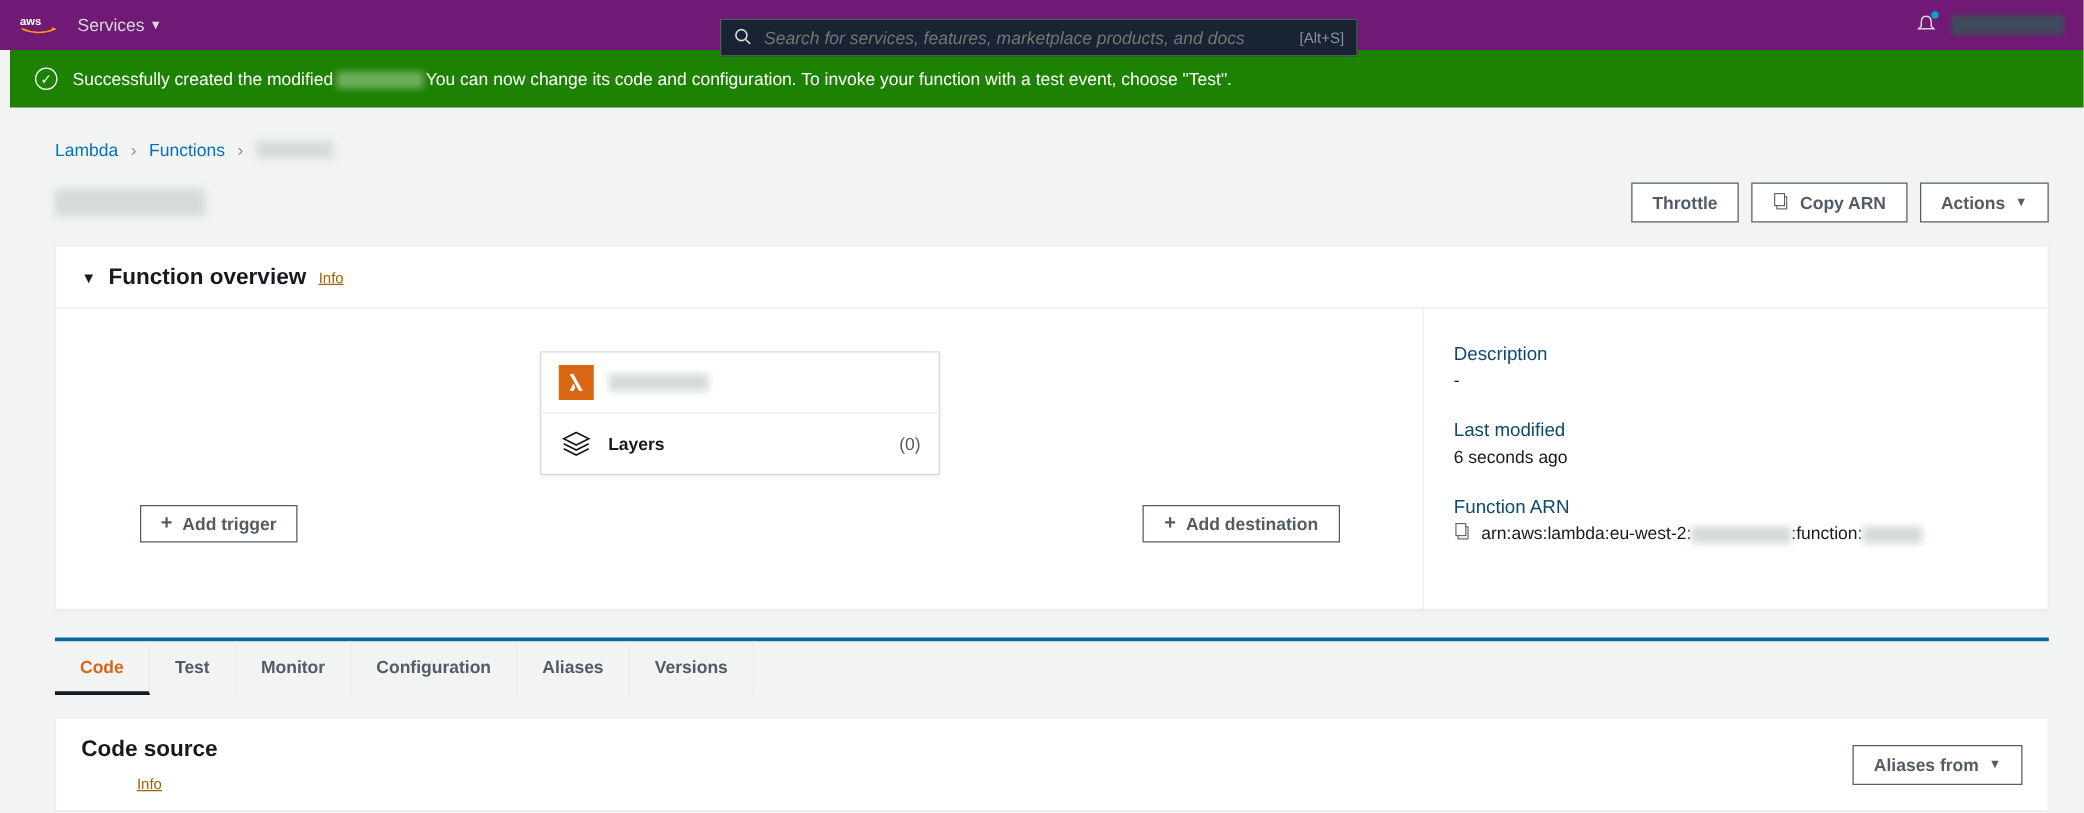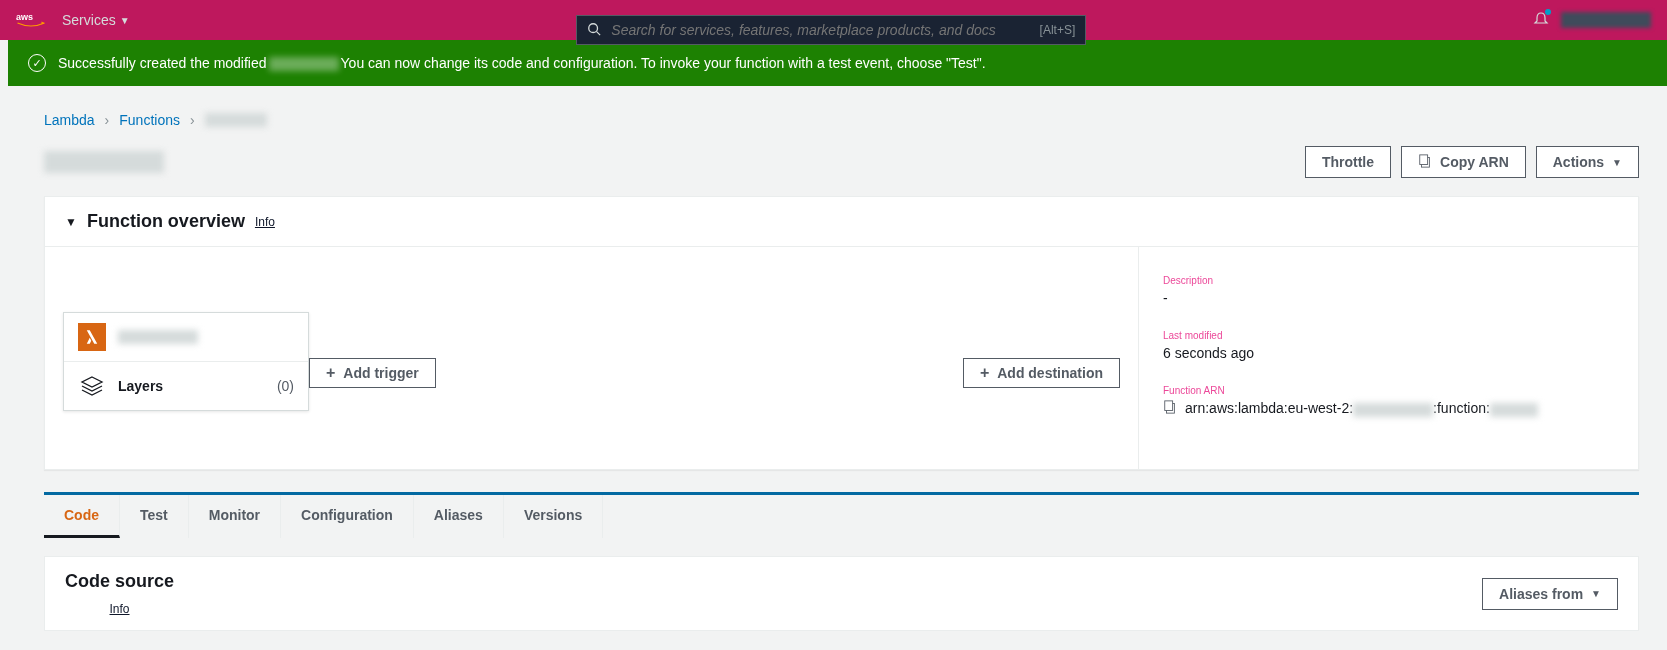--- a/index.html
+++ b/index.html
@@ -1,19 +1,19 @@
 <!DOCTYPE html>
 <html><head>
 <meta charset="utf-8">
 <style>
   * { box-sizing: border-box; margin: 0; padding: 0; font-family: "Amazon Ember", "Helvetica Neue", Arial, sans-serif; }
   body { background: #f2f3f3; color: #16191f; font-size: 14px; }
 
   
-  .topnav { height: 40px; background: #be185d; display: flex; align-items: center; padding: 0 16px; gap: 16px; }
+  .topnav { height: 40px; background: #701a75; display: flex; align-items: center; padding: 0 16px; gap: 16px; }
   .aws-logo { color: #fff; font-weight: bold; font-size: 16px; position: relative; width: 30px; height: 20px; }
   .aws-logo svg { width: 30px; height: 20px; }
   .svc-menu { color: #d5dbdb; font-size: 14px; display: flex; align-items: center; gap: 4px; cursor: pointer;}
   .svc-menu .tri { font-size: 10px; }
   .search-wrap { flex: 1; display: flex; justify-content: center; margin-top: 20px; }
   .search-box { width: 510px; height: 30px; background: #1a2333; border: 1px solid #545b64; display: flex; align-items: center; padding: 0 10px; gap: 10px; color: #879196;}
   .search-box input { flex: 1; background: transparent; border: none; outline: none; color: #d5dbdb; font-style: italic; font-size: 14px;}
   .search-box .kbd { color: #879196; font-size: 12px;}
   .nav-right { display: flex; align-items: center; gap: 12px; margin-left: auto;}
   .bell { position: relative; color: #d5dbdb; }
@@ -37,43 +37,43 @@
   .btnrow { display: flex; gap: 10px;}
   .btn { background: #fff; border: 1px solid #545b64; height: 32px; padding: 0 16px; display: inline-flex; align-items: center; gap: 8px; font-weight: bold; color: #545b64; cursor: pointer; font-size: 14px;}
   .btn .tri { font-size: 10px;}
   .copy-icon { width: 14px; height: 14px; }
 
   
   .card { background: #fff; border: 1px solid #eaeded; box-shadow: 0 1px 1px rgba(0,0,0,0.05);}
   .card-head { padding: 14px 20px; display:flex; align-items:center; gap: 10px;}
   .card-head .caret { font-size: 12px; }
   .card-head h2 { font-size: 18px; font-weight: bold;}
-  .info-link { color: #0f172a; font-size: 12px; font-weight: normal;}
+  .info-link { color: #a16207; font-size: 12px; font-weight: normal;}
 
   
   .ov-body { display:flex; border-top: 1px solid #eaeded;}
-  .ov-left { flex: 1; padding: 34px 18px 28px; display:flex; flex-direction: row; align-items: center; position: relative;}
+  .ov-left { flex: 1; padding: 34px 18px 28px; display:flex; flex-direction: column; align-items: center; position: relative;}
   .ov-right { width: 500px; padding: 28px 24px; border-left: 1px solid #eaeded;}
 
   .fn-box { width: 320px; border: 1px solid #d5dbdb; background:#fff; box-shadow: 0 1px 3px rgba(0,0,0,0.1);}
   .fn-row { display:flex; align-items:center; gap: 12px; padding: 10px 14px;}
   .fn-row + .fn-row { border-top: 1px solid #eaeded;}
   .lambda-ico { width: 28px; height: 28px; background:#d86613; display:flex; align-items:center; justify-content:center;}
   .lambda-ico svg { width: 18px; height: 18px;}
   .fn-name-redact { width: 80px; height: 14px; background: #d5dbdb; filter: blur(3px);}
   .layers-ico { width: 28px; height: 28px; display:flex; align-items:center; justify-content:center; color:#545b64;}
   .layers-label { flex:1; font-weight: bold; color: #16191f;}
   .layers-count { color:#545b64;}
 
   .trig-row { display:flex; justify-content: space-between; width: 100%; max-width: 960px; margin-top: 24px;}
   .btn-out { background: #fff; border: 1px solid #545b64; padding: 6px 16px; display:inline-flex; align-items:center; gap: 8px; font-weight:bold; color:#545b64; cursor:pointer; font-size: 14px;}
   .plus { font-size: 16px; line-height: 1;}
   .btn-right-align { margin-left: auto;}
 
-  .field-lbl { color:#ec4899; font-size: 10px; margin-bottom: 4px;}
+  .field-lbl { color:#0c4a6e; font-size: 15px; margin-bottom: 4px;}
   .field-val { font-size: 14px; margin-bottom: 24px;}
   .arn-row { display:flex; align-items:center; gap: 8px;}
   .arn-redact { display:inline-block; height: 14px; background:#d5dbdb; filter: blur(3px); vertical-align: middle;}
 
   
   .tabs { display:flex; border-top: 3px solid #0369a1; margin-top: 22px;}
   .tab { padding: 12px 20px; font-weight: bold; color:#545b64; cursor: pointer; border-right: 1px solid #eaeded; font-size: 14px;}
   .tab.active { color:#d86613; border-bottom: 3px solid #16191f;}
   .tabs .tab:first-child { padding-left: 20px;}
 

